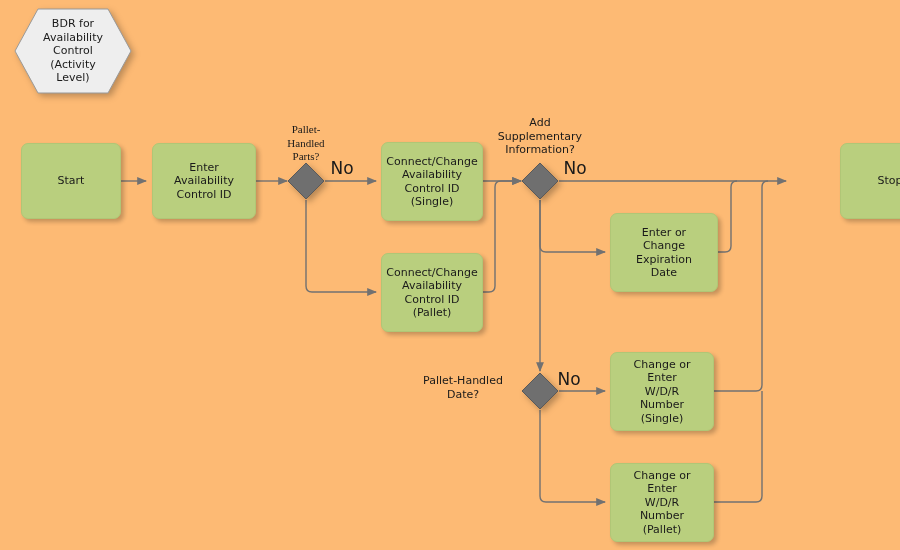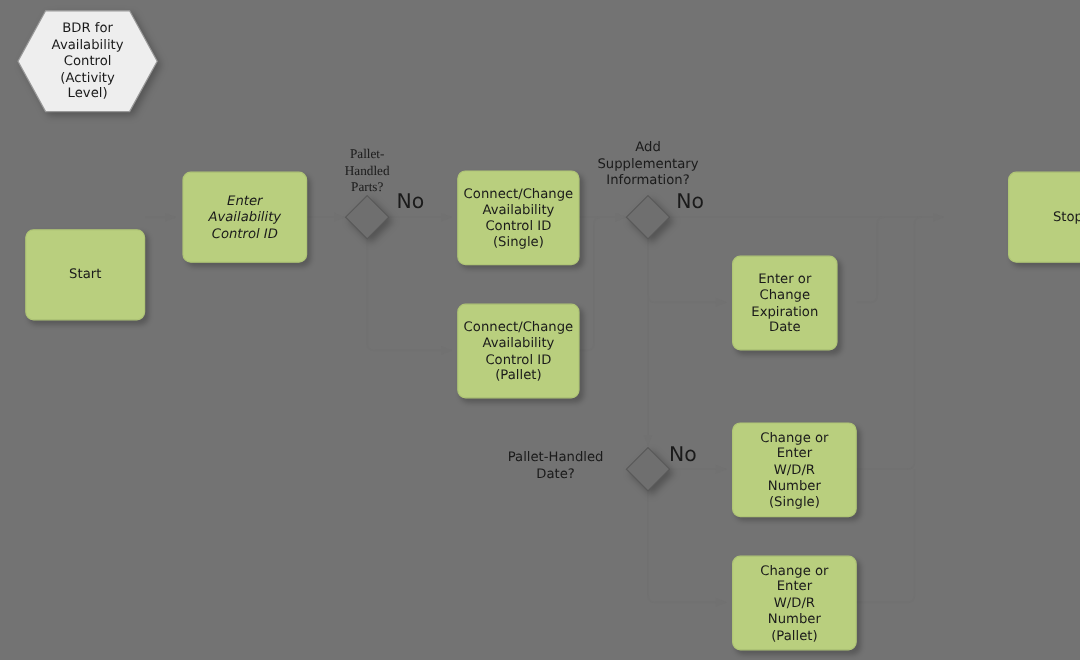--- a/index.html
+++ b/index.html
@@ -9,21 +9,21 @@
     background: #ffffff;
   }
   body {
     font-family: "DejaVu Sans", sans-serif;
     -webkit-font-smoothing: antialiased;
   }
   #canvas {
     position: relative;
     width: 900px;
     height: 550px;
-    background: #737373;
+    background: #fdba74;
     overflow: hidden;
   }
   svg#edges {
     position: absolute;
     left: 0;
     top: 0;
     width: 900px;
     height: 550px;
     pointer-events: none;
   }
@@ -135,36 +135,36 @@
     <svg width="118" height="86" viewBox="0 0 118 86" xmlns="http://www.w3.org/2000/svg">
       <polygon points="24,1 94,1 117,43 94,85 24,85 1,43" fill="#eeeeee" stroke="#999999" stroke-width="1"></polygon>
     </svg>
     <div class="hexlabel">BDR for
 Availability
 Control
 (Activity
 Level)</div>
   </div>
 
-  <div class="node activity" style="left:21px; top:143px; width:100px; height:76px;margin-top:48px;">Start</div>
-
-  <div class="node activity" style="left:152px; top:143px; width:104px; height:76px;font-style:italic;">Enter Availability
+  <div class="node activity" style="left:21px; top:143px; width:100px; height:76px;">Start</div>
+
+  <div class="node activity" style="left:152px; top:143px; width:104px; height:76px;">Enter Availability
 Control ID</div>
 
   <div class="node activity" style="left:381px; top:142px; width:102px; height:79px;">Connect/Change
 Availability
 Control ID
 (Single)</div>
 
   <div class="node activity" style="left:381px; top:253px; width:102px; height:79px;">Connect/Change
 Availability
 Control ID
 (Pallet)</div>
 
-  <div class="node activity" style="left:610px; top:213px; width:88px; height:79px;">Enter or Change
+  <div class="node activity" style="left:610px; top:213px; width:108px; height:79px;">Enter or Change
 Expiration Date</div>
 
   <div class="node activity" style="left:610px; top:352px; width:104px; height:79px;">Change or Enter
 W/D/R Number
 (Single)</div>
 
   <div class="node activity" style="left:610px; top:463px; width:104px; height:79px;">Change or Enter
 W/D/R Number
 (Pallet)</div>
 

